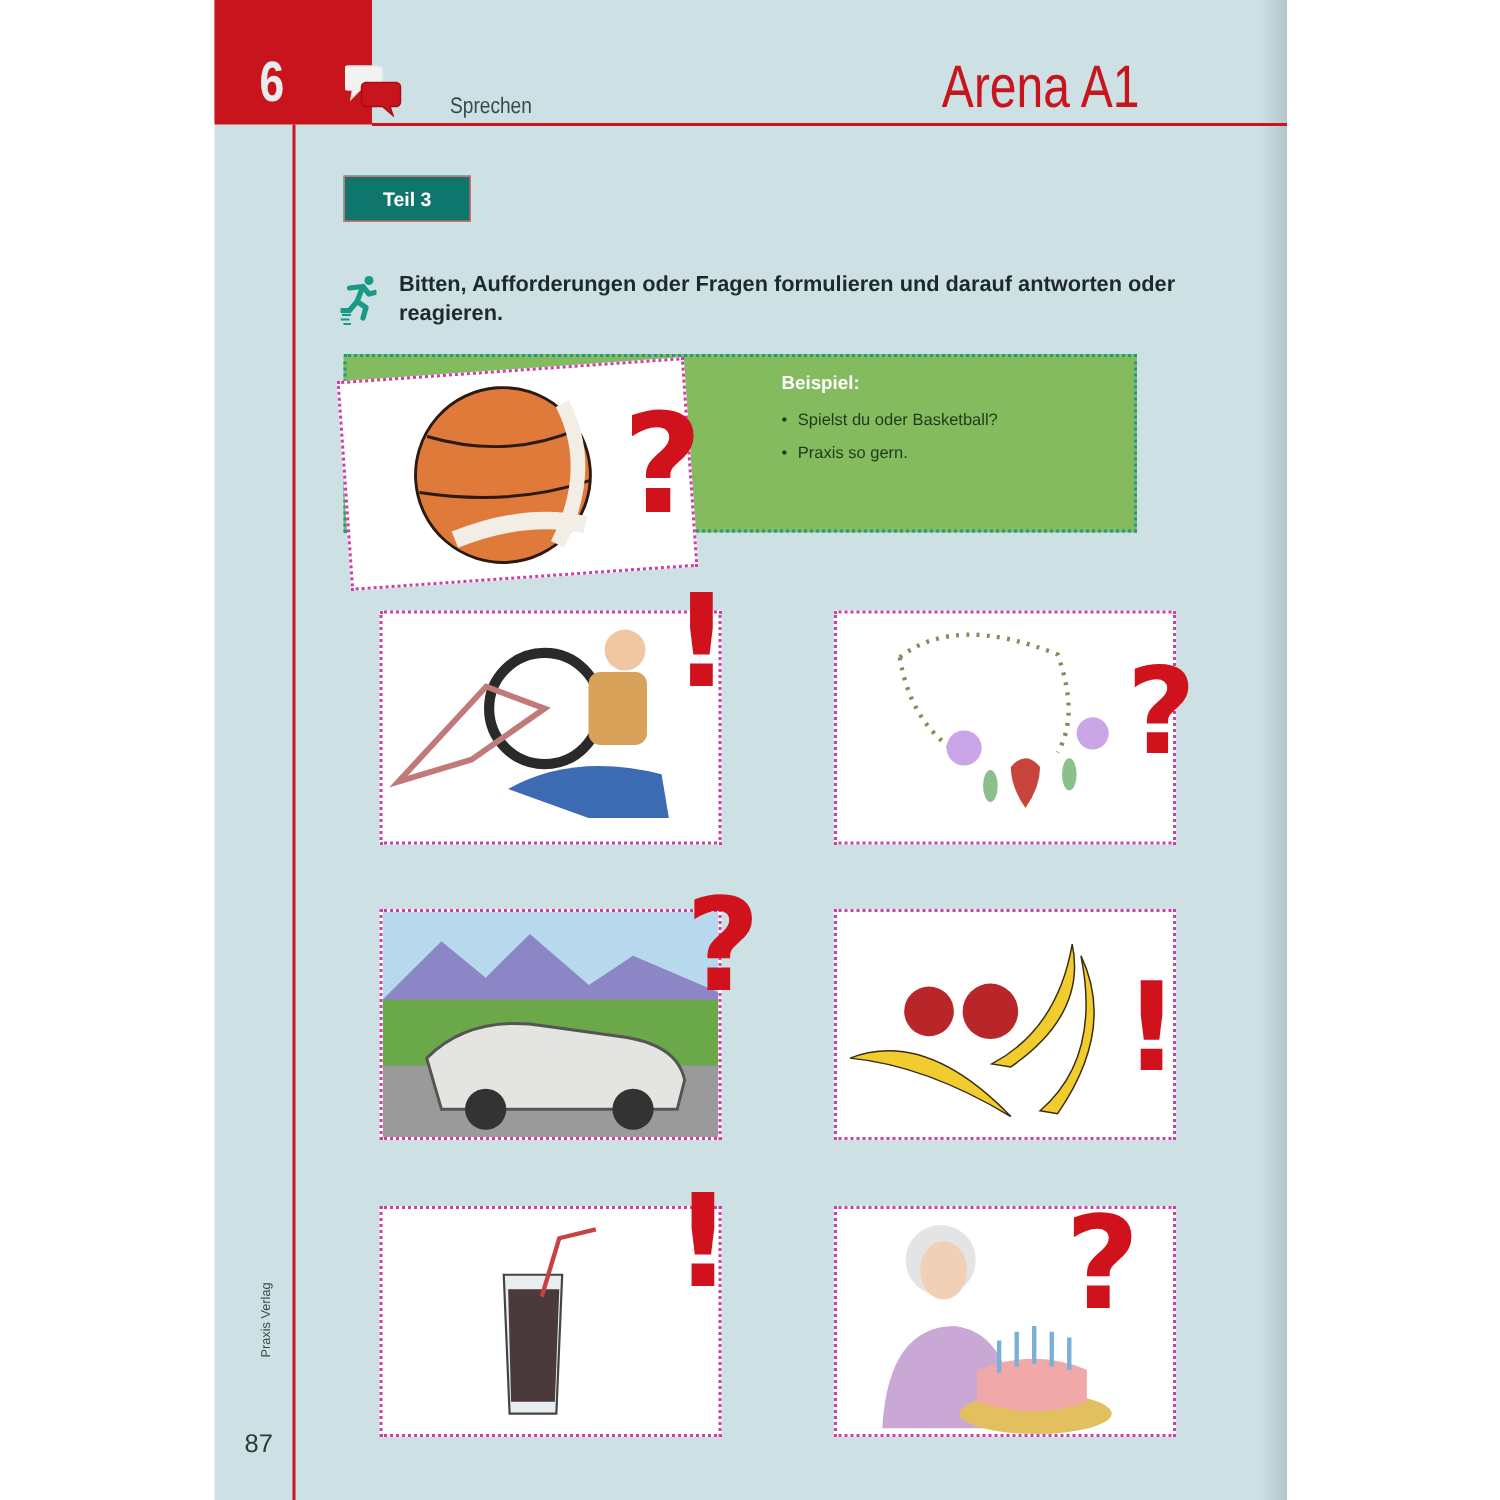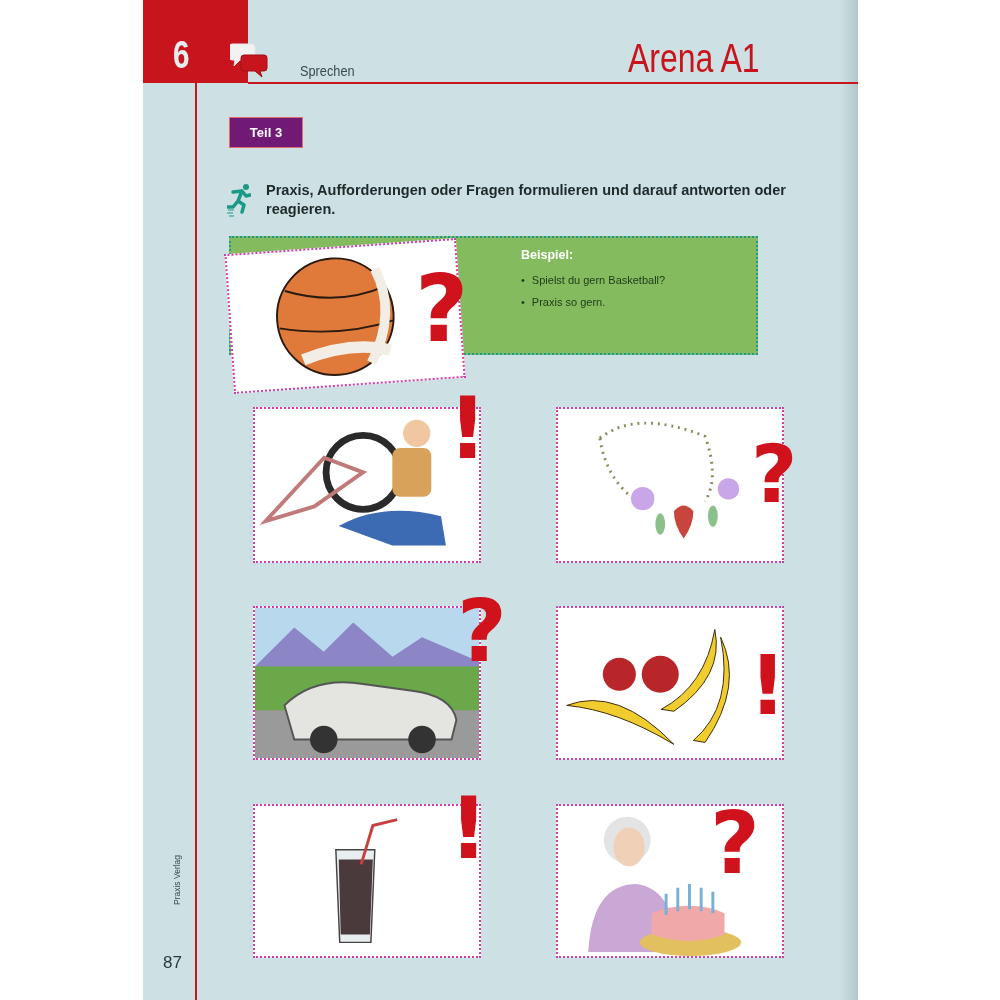--- a/index.html
+++ b/index.html
@@ -6,21 +6,21 @@
   body { width:1000px; height:1000px; background:#ffffff; position:relative; overflow:hidden; font-family:"DejaVu Sans", sans-serif; }
   .page { position:absolute; left:143px; top:0; width:715px; height:1000px; background:#cde0e4; }
   .page-shade { position:absolute; right:0; top:0; width:18px; height:1000px; background:linear-gradient(to right, rgba(0,0,0,0), rgba(60,80,80,0.18)); }
   .chapter-block { position:absolute; left:0; top:0; width:105px; height:83px; background:#c8141c; }
   .chapter-num { position:absolute; left:30px; top:36px; font-family:"Liberation Sans", sans-serif; font-weight:bold; font-size:38px; color:#e9ecec; line-height:1; transform:scaleX(0.78); transform-origin:left top; }
   .vline { position:absolute; left:52px; top:83px; width:2px; height:917px; background:#c8141c; }
   .hline { position:absolute; left:105px; top:82px; width:610px; height:2px; background:#c8141c; }
   .speech-icon { position:absolute; left:87px; top:42px; width:40px; height:36px; }
   .section-label { position:absolute; left:157px; top:62px; font-family:"Liberation Sans", sans-serif; font-size:15px; color:#3a4a4a; transform:scaleX(0.85); transform-origin:left top; }
   .book-title { position:absolute; right:98px; top:38px; font-family:"Liberation Sans", sans-serif; font-size:40px; color:#c8141c; line-height:1; transform:scaleX(0.8); transform-origin:right top; }
-  .teil-badge { position:absolute; left:86px; top:117px; width:74px; height:31px; background:#701a75; color:#fff; font-family:"Liberation Sans", sans-serif; font-weight:bold; font-size:13px; display:flex; align-items:center; justify-content:center; box-shadow:0 0 0 1px #e26a6a inset; }
+  .teil-badge { position:absolute; left:86px; top:117px; width:85px; height:31px; background:#0f766e; color:#fff; font-family:"Liberation Sans", sans-serif; font-weight:bold; font-size:13px; display:flex; align-items:center; justify-content:center; box-shadow:0 0 0 1px #e26a6a inset; }
   .runner-icon { position:absolute; left:84px; top:183px; width:24px; height:34px; }
   .instruction { position:absolute; left:123px; top:181px; width:530px; font-family:"Liberation Sans", sans-serif; font-weight:bold; font-size:14.5px; line-height:19px; color:#1e2a2a; }
   .example-box { position:absolute; left:86px; top:236px; width:529px; height:119px; background:#84bb5e; border:2px dotted #1e9a8a; box-sizing:border-box; }
   .example-title { position:absolute; left:290px; top:10px; font-family:"Liberation Sans", sans-serif; font-weight:bold; font-size:12.5px; color:#ffffff; }
   .example-list { position:absolute; left:290px; top:36px; margin:0; padding:0; list-style:none; font-family:"Liberation Sans", sans-serif; font-size:11px; color:#1f3a1a; }
   .example-list li { margin-bottom:10px; }
   .example-list li::before { content:"•"; margin-right:7px; }
   .card { position:absolute; background:#fff; border:2px dotted #d23ca8; box-sizing:border-box; overflow:visible; }
   .card svg.pic { position:absolute; left:0; top:0; width:100%; height:100%; }
   .mark { position:absolute; font-family:"DejaVu Sans", sans-serif; font-weight:bold; color:#d0121c; line-height:1; }
@@ -45,26 +45,26 @@
   <span class="section-label">Sprechen</span>
   <span class="book-title">Arena A1</span>
 
   <div class="teil-badge">Teil 3</div>
 
   <svg class="runner-icon" viewBox="0 0 24 34">
     <circle cx="19" cy="4" r="3" fill="#1a9a86"></circle>
     <path d="M6 9 l9 -1 l4 5 l4 -1 M15 8 l-4 10 l6 4 l-2 7 M11 18 l-5 6 h-5" stroke="#1a9a86" stroke-width="3.5" fill="none" stroke-linecap="round" stroke-linejoin="round"></path>
     <path d="M1 27 h6 M0 30 h6 M2 33 h5" stroke="#1a9a86" stroke-width="1.2"></path>
   </svg>
-  <div class="instruction">Praxis, Aufforderungen oder Fragen formulieren und darauf antworten oder reagieren.</div>
+  <div class="instruction">Bitten, Aufforderungen oder Fragen formulieren und darauf antworten oder reagieren.</div>
 
   <div class="example-box">
     <div class="example-title">Beispiel:</div>
     <ul class="example-list">
-      <li>Spielst du gern Basketball?</li>
+      <li>Spielst du oder Basketball?</li>
       <li>Praxis so gern.</li>
     </ul>
   </div>
 
   <div class="card" style="left:86px; top:246px; width:232px; height:140px; transform:rotate(-4deg);">
     <svg class="pic" viewBox="0 0 232 140">
       <circle cx="106" cy="70" r="60" fill="#e07a3a"></circle>
       <circle cx="106" cy="70" r="60" fill="none" stroke="#2a1a10" stroke-width="2"></circle>
       <path d="M56 40 Q110 60 160 42" stroke="#2a1a10" stroke-width="2" fill="none"></path>
       <path d="M48 78 Q110 92 165 78" stroke="#2a1a10" stroke-width="2" fill="none"></path>

